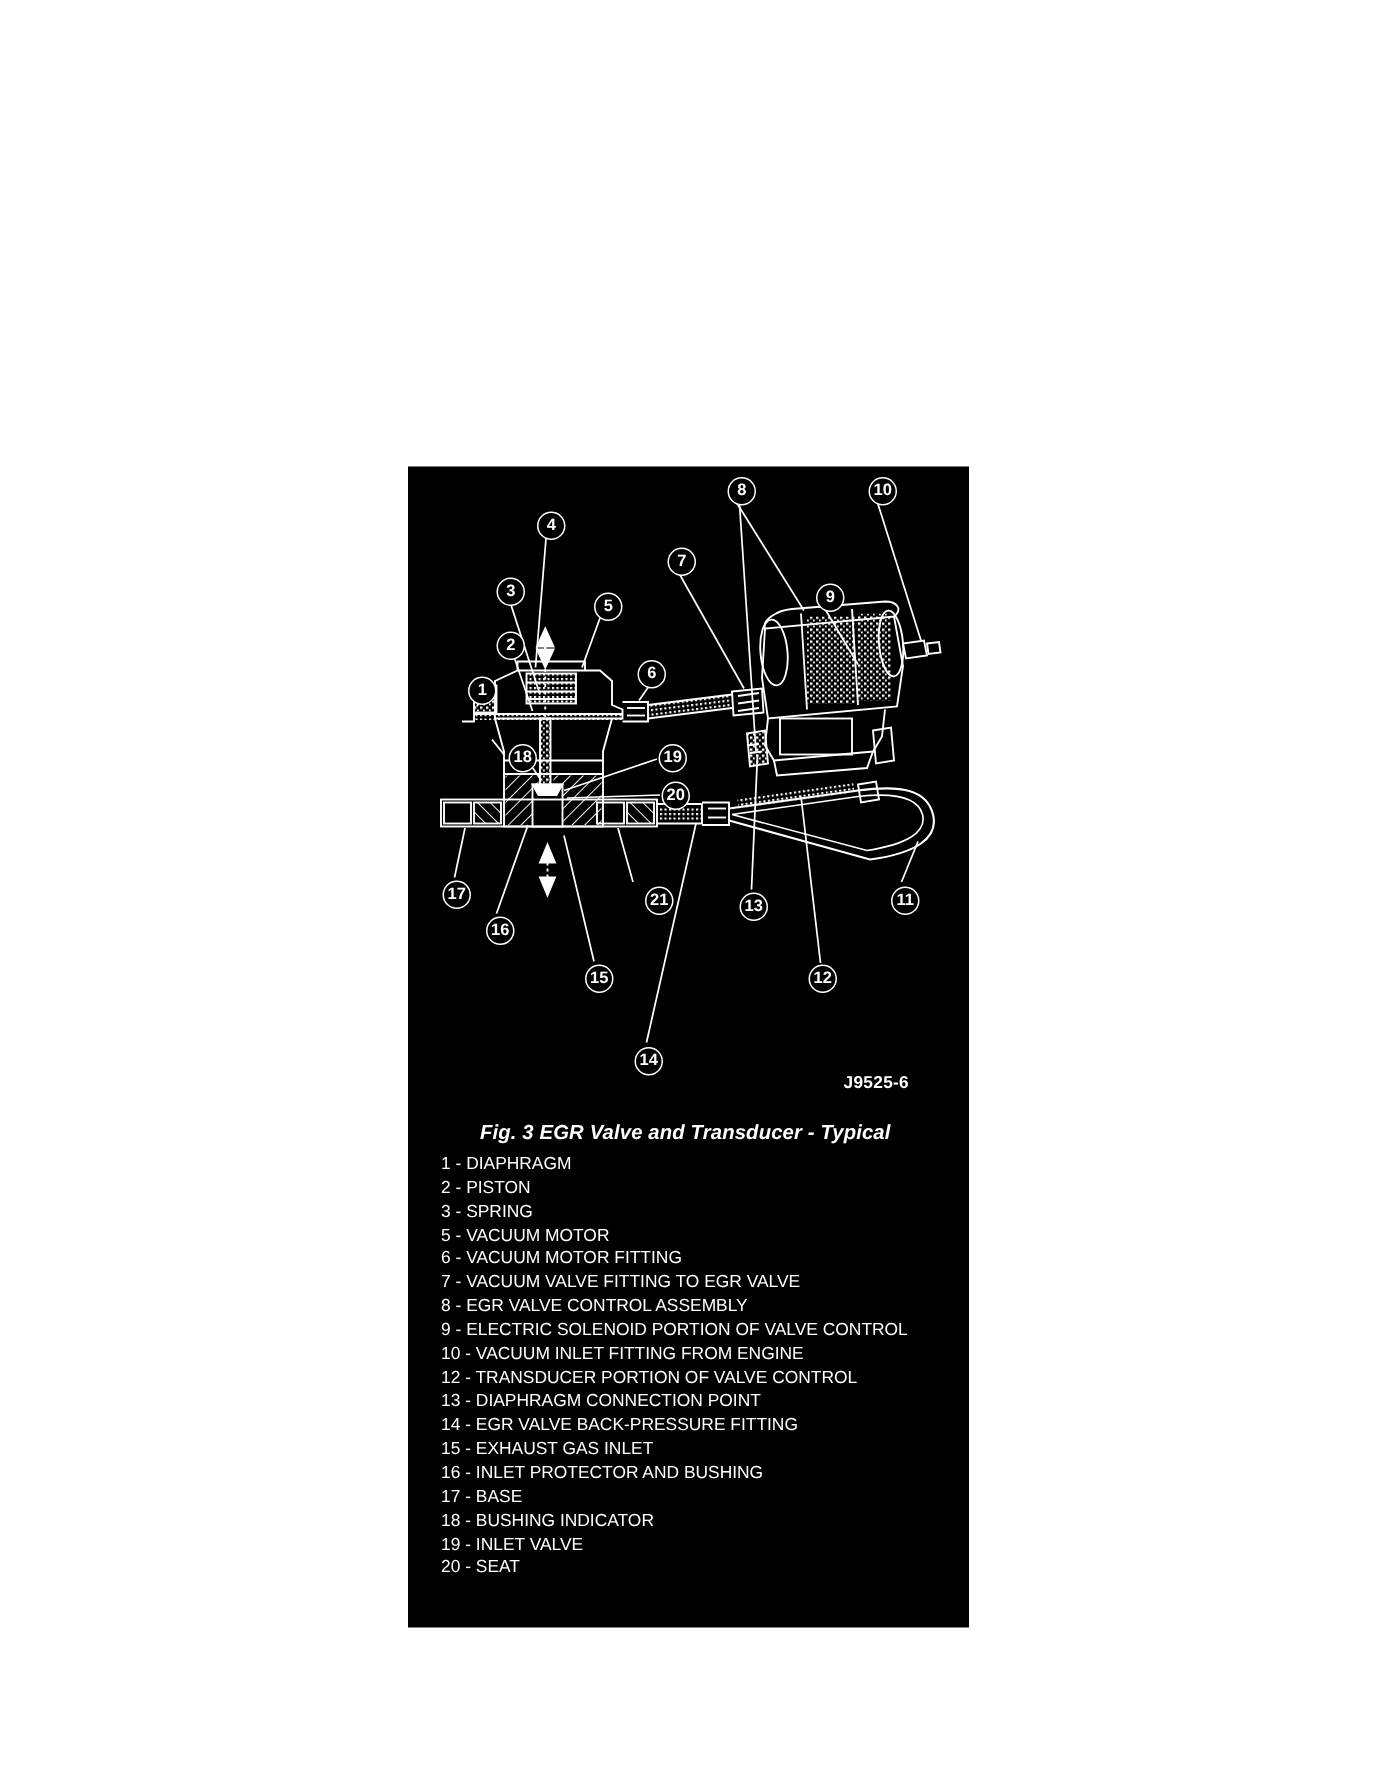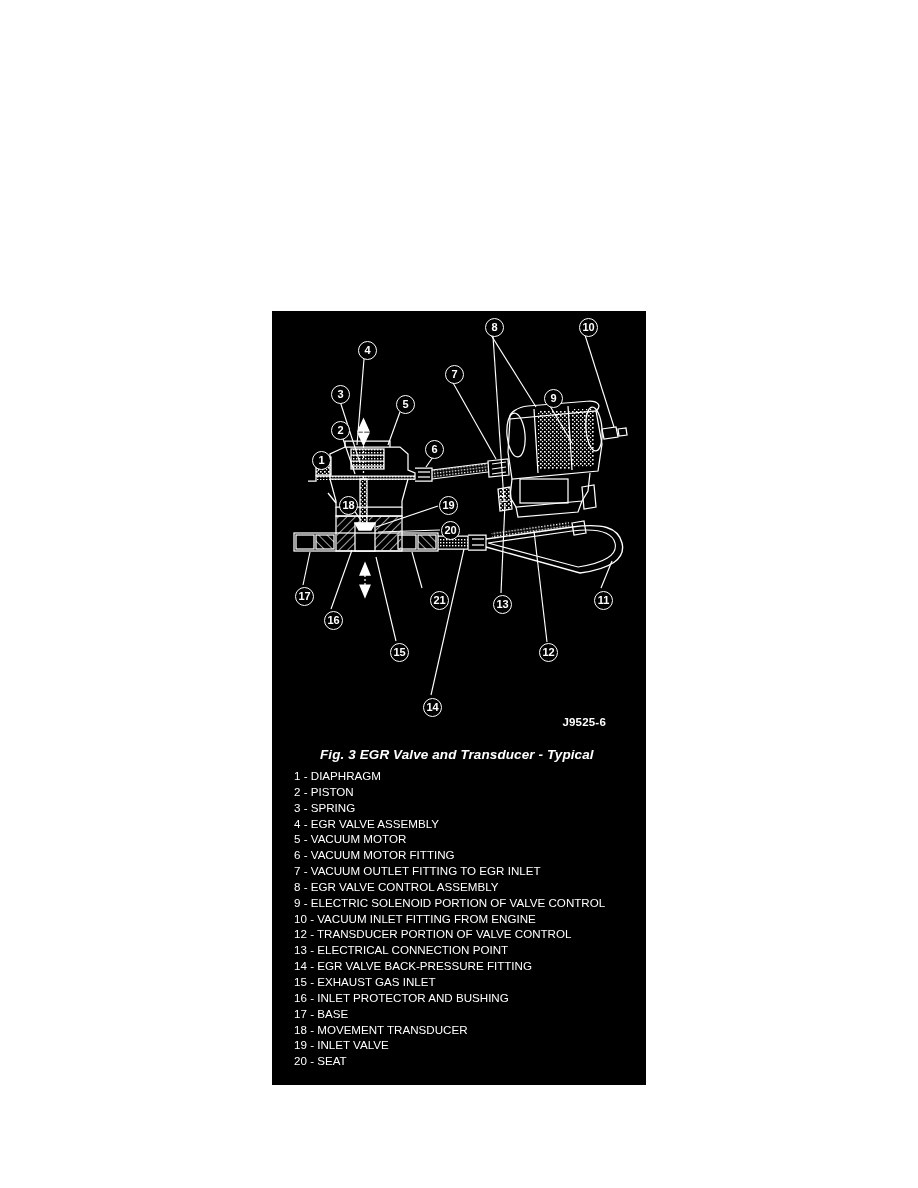--- a/index.html
+++ b/index.html
@@ -331,32 +331,31 @@
   </div>
 
   <div id="image-code">J9525-6</div>
 
   <div id="figure-caption">Fig. 3 EGR Valve and Transducer - Typical</div>
 
   <ul id="legend-list">
     <li class="legend-item"><span class="legend-num">1</span><span class="legend-sep"> - </span><span class="legend-label">DIAPHRAGM</span></li>
     <li class="legend-item"><span class="legend-num">2</span><span class="legend-sep"> - </span><span class="legend-label">PISTON</span></li>
     <li class="legend-item"><span class="legend-num">3</span><span class="legend-sep"> - </span><span class="legend-label">SPRING</span></li>
-    <li class="legend-item"><span class="legend-num">4</span><span class="legend-sep"> - </span><span class="legend-label">EGR VALVE ASSEMBLY</span></li>
     <li class="legend-item"><span class="legend-num">5</span><span class="legend-sep"> - </span><span class="legend-label">VACUUM MOTOR</span></li>
     <li class="legend-item"><span class="legend-num">6</span><span class="legend-sep"> - </span><span class="legend-label">VACUUM MOTOR FITTING</span></li>
-    <li class="legend-item"><span class="legend-num">7</span><span class="legend-sep"> - </span><span class="legend-label">VACUUM OUTLET FITTING TO EGR INLET</span></li>
+    <li class="legend-item"><span class="legend-num">7</span><span class="legend-sep"> - </span><span class="legend-label">VACUUM VALVE FITTING TO EGR VALVE</span></li>
     <li class="legend-item"><span class="legend-num">8</span><span class="legend-sep"> - </span><span class="legend-label">EGR VALVE CONTROL ASSEMBLY</span></li>
     <li class="legend-item"><span class="legend-num">9</span><span class="legend-sep"> - </span><span class="legend-label">ELECTRIC SOLENOID PORTION OF VALVE CONTROL</span></li>
     <li class="legend-item"><span class="legend-num">10</span><span class="legend-sep"> - </span><span class="legend-label">VACUUM INLET FITTING FROM ENGINE</span></li>
     <li class="legend-item"><span class="legend-num">12</span><span class="legend-sep"> - </span><span class="legend-label">TRANSDUCER PORTION OF VALVE CONTROL</span></li>
-    <li class="legend-item"><span class="legend-num">13</span><span class="legend-sep"> - </span><span class="legend-label">ELECTRICAL CONNECTION POINT</span></li>
+    <li class="legend-item"><span class="legend-num">13</span><span class="legend-sep"> - </span><span class="legend-label">DIAPHRAGM CONNECTION POINT</span></li>
     <li class="legend-item"><span class="legend-num">14</span><span class="legend-sep"> - </span><span class="legend-label">EGR VALVE BACK-PRESSURE FITTING</span></li>
     <li class="legend-item"><span class="legend-num">15</span><span class="legend-sep"> - </span><span class="legend-label">EXHAUST GAS INLET</span></li>
     <li class="legend-item"><span class="legend-num">16</span><span class="legend-sep"> - </span><span class="legend-label">INLET PROTECTOR AND BUSHING</span></li>
     <li class="legend-item"><span class="legend-num">17</span><span class="legend-sep"> - </span><span class="legend-label">BASE</span></li>
-    <li class="legend-item"><span class="legend-num">18</span><span class="legend-sep"> - </span><span class="legend-label">MOVEMENT TRANSDUCER</span></li>
+    <li class="legend-item"><span class="legend-num">18</span><span class="legend-sep"> - </span><span class="legend-label">BUSHING INDICATOR</span></li>
     <li class="legend-item"><span class="legend-num">19</span><span class="legend-sep"> - </span><span class="legend-label">INLET VALVE</span></li>
     <li class="legend-item"><span class="legend-num">20</span><span class="legend-sep"> - </span><span class="legend-label">SEAT</span></li>
     <li class="legend-item"></li>
   </ul>
 
 </div>
 
 </body></html>

